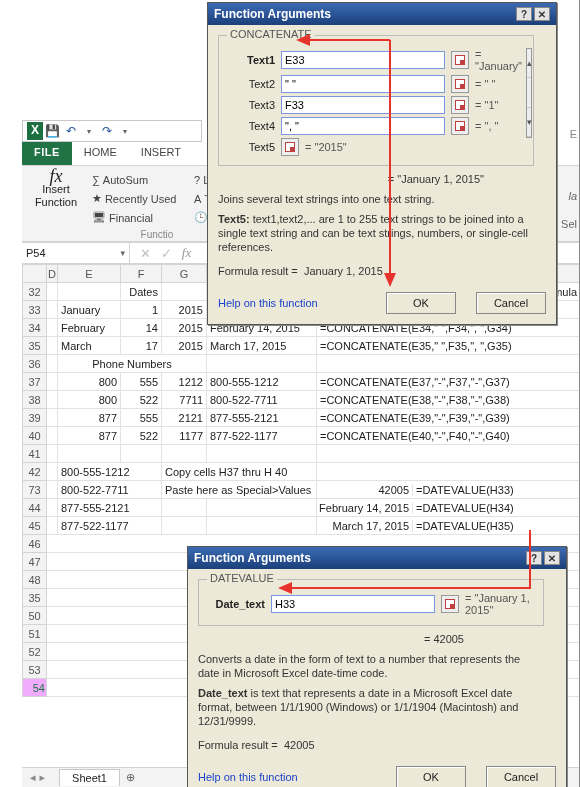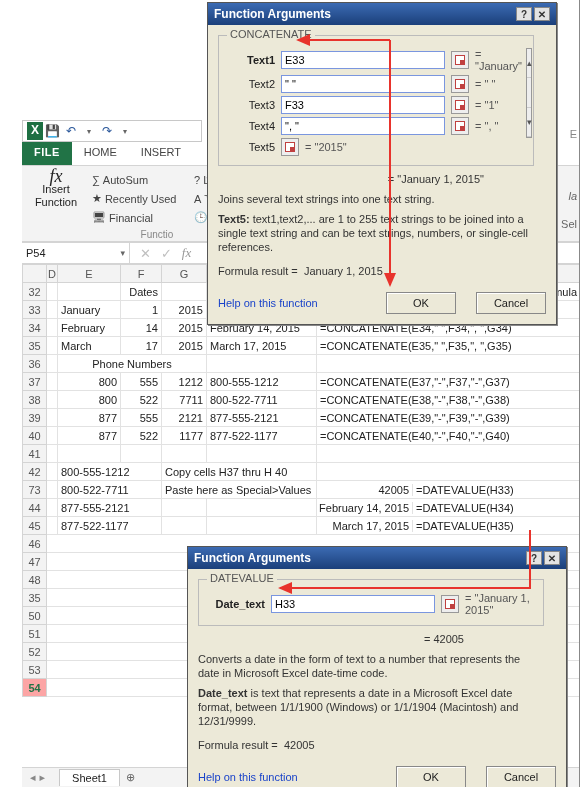--- a/index.html
+++ b/index.html
@@ -29,21 +29,21 @@
   .fbar { position:absolute; left:22px; top:242px; width:558px; height:22px; border-top:1px solid #d4d4d4; border-bottom:1px solid #d4d4d4; display:flex; align-items:center; background:#fff;}
   .namebox { width:108px; height:20px; border-right:1px solid #d4d4d4; display:flex; align-items:center; padding:0 4px; justify-content:space-between; }
   .namebox .dd{font-size:9px;color:#666;}
   .fbar-icons { display:flex; align-items:center; gap:10px; padding:0 10px; color:#bfbfbf; font-size:13px;}
   .fbar-icons .fx{ color:#999; font-style:italic; font-family:"Cambria Math",serif;}
   
   .grid { position:absolute; left:22px; top:264px; width:558px; }
   table.sheet { border-collapse:collapse; table-layout:fixed; width:100%;}
   .colhdr td, .colhdr th { background:#f3f3f3; border:1px solid #d4d4d4; text-align:center; height:18px; color:#555; font-weight:normal;}
   .rowhdr { background:#f3f3f3; border:1px solid #d4d4d4; text-align:center; color:#555; width:24px; height:18px;}
-  .rowhdr.sel { background:#fca5a5; color:#217346; font-weight:bold;}
+  .rowhdr.sel { background:#f0abfc; color:#217346; font-weight:normal;text-align:right;}
   td.cell { border:1px solid #e2e2e2; height:18px; padding:0 3px; white-space:nowrap; overflow:hidden; }
   td.r { text-align:right;}
   td.c{ text-align:right;}
   
   .sheet-tabs { position:absolute; left:22px; bottom:0; width:558px; height:20px; border-top:1px solid #d4d4d4; background:#f3f3f3; display:flex; align-items:center; font-size:11px;}
   .nav-arrows { padding:0 8px; color:#888; display:flex; gap:4px;}
   .sheet-tab { background:#fff; border:1px solid #c8c8c8; border-bottom:none; padding:2px 12px; margin-left:6px;}
   .add-sheet { margin-left:6px; color:#666;}
   
   .dlg { position:absolute; background:#ece9d8; border:1px solid #555; box-shadow:1px 1px 0 #888;}

